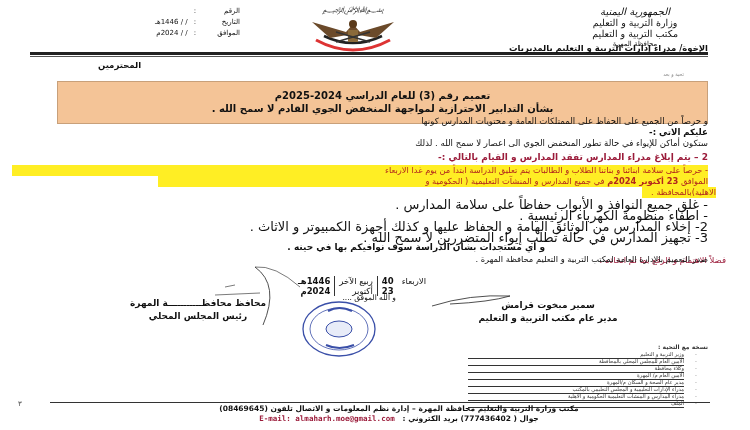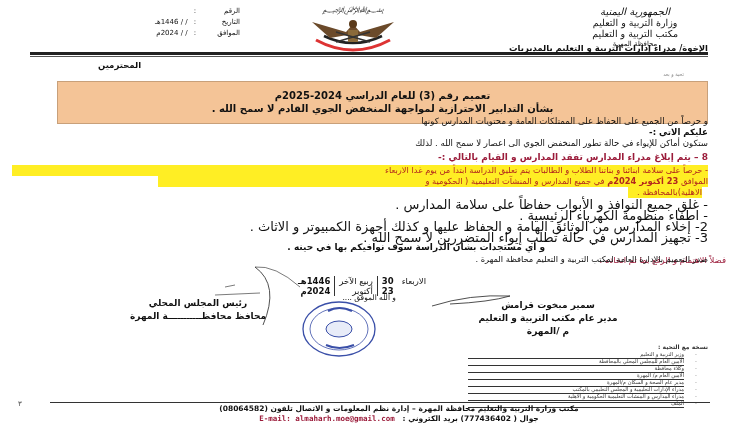--- a/index.html
+++ b/index.html
@@ -30,21 +30,21 @@
   .title-box .t1 { font-size:10px; font-weight:bold; color:#111; margin-bottom:3px; }
   .title-box .t2 { font-size:10px; font-weight:bold; color:#111; }
 
   .body-lines { right:42px; left:40px; top:116px; font-size:8.6px; }
   .body-lines .ln { height:11px; line-height:11px; white-space:nowrap; text-align:right; }
 
   .point1 { right:42px; top:153px; font-size:9px; font-weight:bold; color:#9b1b3a; }
   .hl { background:#ffee24; color:#b2271d; font-size:8.3px; height:11px; line-height:11px; white-space:nowrap; }
   .hl1 { right:42px; left:12px; top:165px; }
   .hl2 { right:42px; left:158px; top:176px; }
-  .hl3 { right:48px; width:74px; top:187px; }
+  .hl3 { right:34px; width:74px; top:187px; }
   .hl b { font-weight:bold; }
 
   .bullets { right:42px; left:40px; top:199px; font-size:13px; }
   .bullets .ln { height:11px; line-height:11px; white-space:nowrap; text-align:right; }
 
   .closing { right:205px; top:243px; font-size:9px; font-weight:bold; }
   .please { right:24px; top:256px; font-size:8.5px; color:#9b1b3a; }
   .issued { right:42px; top:255px; font-size:8.3px; }
 
   .date-block { right:320px; top:276px; font-size:8.5px; }
@@ -129,21 +129,21 @@
   <div class="t t1">تعميم رقم (3) للعام الدراسي 2024-2025م</div>
   <div class="t t2">بشأن التدابير الاحترازية لمواجهة المنخفض الجوي القادم لا سمح الله .</div>
 </div>
 
 <div class="abs body-lines">
   <div class="ln">و حرصاً من الجميع على الحفاظ على الممتلكات العامة و محتويات المدارس كونها</div>
   <div class="ln" style="font-weight:bold">عليكم الاتي :-</div>
   <div class="ln">ستكون أماكن  للإيواء في حالة تطور المنخفض الجوي الى اعصار لا سمح الله . لذلك</div>
 </div>
 
-<div class="abs t point1">8 – يتم إبلاغ مدراء المدارس تفقد المدارس و القيام بالتالي :-</div>
+<div class="abs t point1">2 – يتم إبلاغ مدراء المدارس تفقد المدارس و القيام بالتالي :-</div>
 
 <div class="abs hl hl1">- حرصاً على سلامة ابنائنا و بناتنا الطلاب و الطالبات يتم تعليق الدراسة ابتداً من يوم غدا الاربعاء</div>
 <div class="abs hl hl2">
   <span>الموافق </span><b>23 أكتوبر 2024م</b><span> في جميع المدارس و المنشآت التعليمية ( الحكومية و</span>
 </div>
 <div class="abs hl hl3">الاهلية)بالمحافظة .</div>
 
 <div class="abs bullets">
   <div class="ln">- غلق جميع النوافذ و الأبواب حفاظاً على سلامة المدارس .</div>
   <div class="ln">- اطفاء منظومة الكهرباء الرئيسية .</div>
@@ -153,21 +153,21 @@
 
 <div class="abs t closing">و أي مستجدات بشأن الدراسة سوف نوافيكم بها في حينه .</div>
 <div class="abs t please">فضلاً الاهتمام و الرفع بما تم اتخاذه .</div>
 <div class="abs t issued">صدر التعميم  بالإدارة العامة لمكتب التربية و التعليم محافظة المهرة .</div>
 
 <div class="abs date-block">
   <table>
     <tbody>
         <tr>
       <td>الاربعاء</td>
-      <td class="sep bold">30</td>
+      <td class="sep bold">40</td>
       <td class="sep">ربيع الآخر</td>
       <td class="bold">1446هـ</td>
     </tr>
     <tr>
       <td></td>
       <td class="sep bold">23</td>
       <td class="sep">أكتوبر</td>
       <td class="bold">2024م</td>
     </tr>
   </tbody>
@@ -190,26 +190,25 @@
   <ellipse cx="39" cy="30" rx="36" ry="27" stroke="#3a4fa8" stroke-width="1.3" fill="none"></ellipse>
   <ellipse cx="39" cy="30" rx="29" ry="21" stroke="#3a4fa8" stroke-width="0.8" fill="none"></ellipse>
   <ellipse cx="39" cy="30" rx="13" ry="8" stroke="#3a4fa8" stroke-width="1" fill="#e8ecf8"></ellipse>
   <path d="M28 12 Q39 6 52 12" stroke="#3a4fa8" stroke-width="2" fill="none"></path>
   <path d="M26 46 Q39 52 54 46" stroke="#3a4fa8" stroke-width="2" fill="none"></path>
 </svg>
 
 <div class="abs sig-right">
   <div>سمير مبخوت قرامش</div>
   <div>مدير عام مكتب التربية و التعليم</div>
-  <div>م /المهرة</div>
 </div>
 
 <div class="abs sig-left">
+  <div>محافظ محافظـــــــــــة المهرة</div>
   <div>رئيس المجلس المحلي</div>
-  <div>محافظ محافظـــــــــــة المهرة</div>
 </div>
 
 <div class="abs cc">
   <div class="hd">نسخة مع التحية :</div>
   <div class="item">
       <span class="dash">-</span>
       <span class="txt">وزير التربية و التعليم</span>
     </div>
   <div class="item">
       <span class="dash">-</span>
@@ -236,20 +235,20 @@
       <span class="txt">مدراء المدارس و المنشآت التعليمية الحكومية و الاهلية</span>
     </div>
   <div class="item">
       <span class="dash">-</span>
       <span class="txt">الملف</span>
     </div>
 </div>
 
 <div class="abs footer-rule"></div>
 <div class="abs footer">
-  <div class="ln">مكتب وزارة التربية والتعليم محافظة المهرة – إدارة نظم المعلومات و الاتصال تلفون (08064582)</div>
+  <div class="ln">مكتب وزارة التربية والتعليم محافظة المهرة – إدارة نظم المعلومات و الاتصال تلفون (08469645)</div>
   <div class="ln">
     <span>جوال ( 777436402)  بريد الكتروني :</span>
     &nbsp;
     <span class="mail"><span>E-mail:</span> <span>almaharh.moe@gmail.com</span></span>
   </div>
 </div>
 <div class="abs t mark">٣</div>
 
 </body></html>

